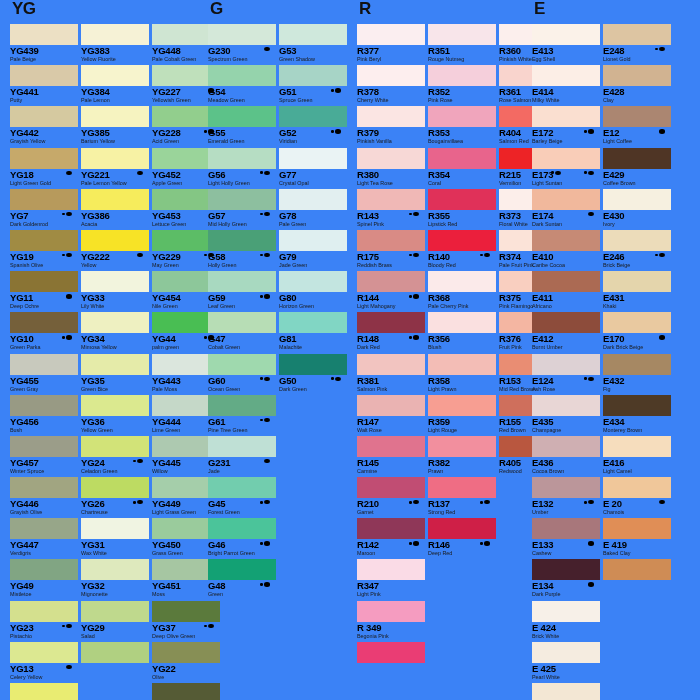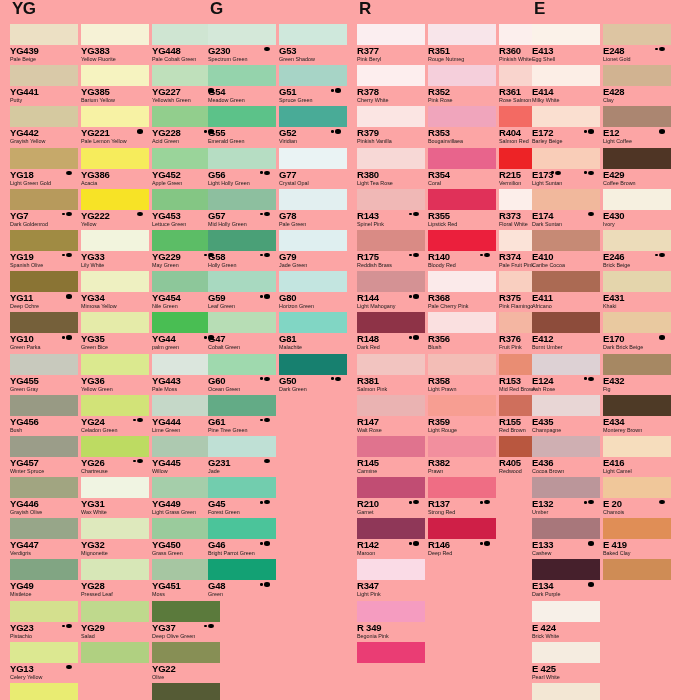--- a/index.html
+++ b/index.html
@@ -7,21 +7,21 @@
     margin: 0; padding: 0;
     background: #ffffff;
     width: 700px; height: 700px;
     overflow: hidden;
     font-family: "Liberation Sans", sans-serif;
     -webkit-font-smoothing: antialiased;
   }
   #sheet {
     position: relative;
     width: 700px; height: 700px;
-    background: #fca5a5;
+    background: #3b82f6;
   }
   .group {
     position: absolute;
     top: 0;
   }
   .group-title {
     font-family: "Liberation Sans", sans-serif;
     font-weight: bold;
     font-size: 17px;
     line-height: 17px;
@@ -245,20 +245,27 @@
         </div>
         <div class="col" style="width: 68px; margin-right: 3px;">
           <div class="cell">
             <div class="chip" style="background: rgb(246, 242, 214);"></div>
             <div class="meta">
               <div class="code">YG383</div>
               <div class="nm">Yellow Fluorite</div>
             </div>
           </div>
           <div class="cell">
+            <div class="chip" style="background: rgb(247, 244, 205);"></div>
+            <div class="meta">
+              <div class="code">YG384</div>
+              <div class="nm">Pale Lemon</div>
+            </div>
+          </div>
+          <div class="cell">
             <div class="chip" style="background: rgb(246, 243, 192);"></div>
             <div class="meta">
               <div class="code">YG385</div>
               <div class="nm">Barium Yellow</div>
             </div>
           </div>
           <div class="cell">
             <div class="chip" style="background: rgb(247, 242, 164);"></div>
             <div class="meta">
               <div class="code">YG221</div>
@@ -340,27 +347,20 @@
             <div class="meta">
               <div class="code">YG31</div>
               <div class="nm">Wax White</div>
             </div>
           </div>
           <div class="cell">
             <div class="chip" style="background: rgb(222, 233, 189);"></div>
             <div class="meta">
               <div class="code">YG32</div>
               <div class="nm">Mignonette</div>
-            </div>
-          </div>
-          <div class="cell">
-            <div class="chip" style="background: rgb(215, 231, 183);"></div>
-            <div class="meta">
-              <div class="code">YG28</div>
-              <div class="nm">Pressed Leaf</div>
             </div>
           </div>
           <div class="cell">
             <div class="chip" style="background: rgb(191, 217, 141);"></div>
             <div class="meta">
               <div class="code">YG29</div>
               <div class="nm">Salad</div>
             </div>
           </div>
           <div class="cell">

